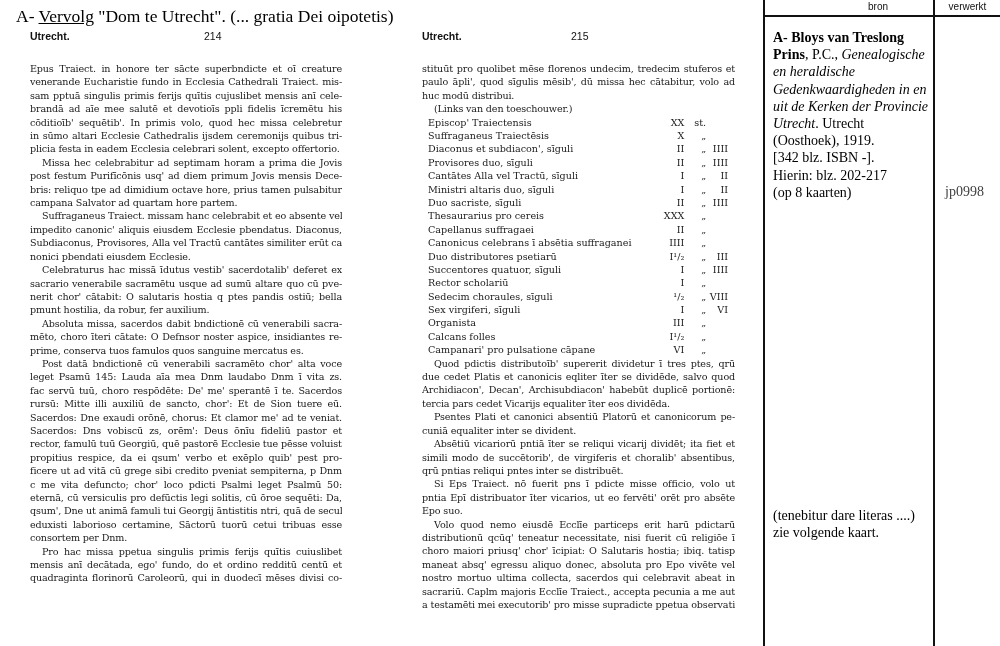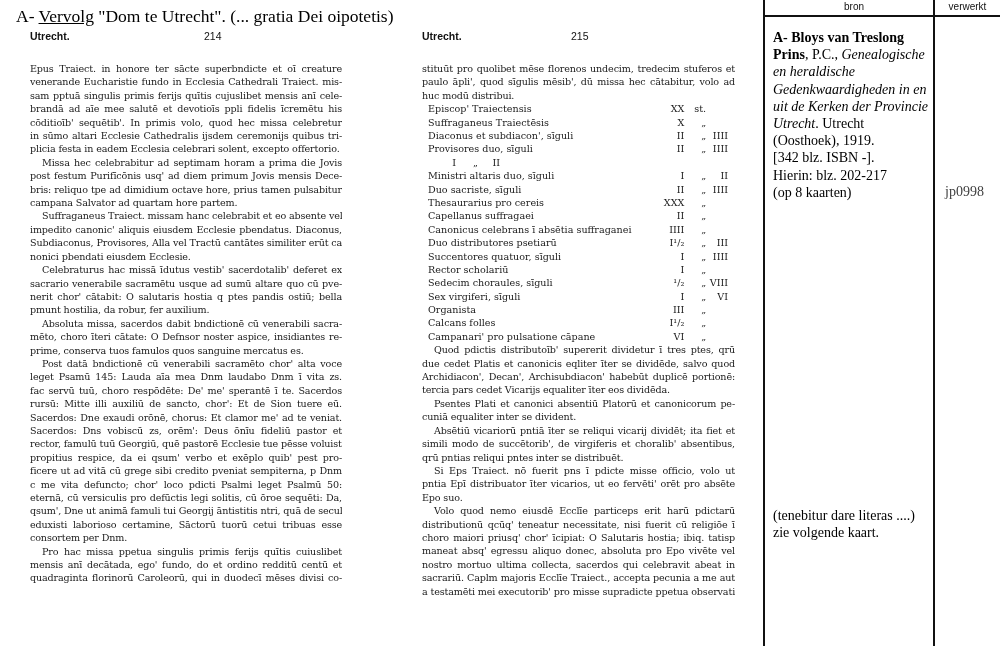--- a/index.html
+++ b/index.html
@@ -37,21 +37,21 @@
   .dist-row .v2 { width: 22px; text-align: right; }
   .dist-row .v3 { width: 22px; text-align: right; }
 
   
   .vline { position: absolute; top: 0; width: 2px; height: 646px; background: #111; }
   .vline.a { left: 763px; }
   .vline.b { left: 933px; }
   .hline { position: absolute; left: 763px; top: 15px; width: 237px; height: 2px; background: #111; }
 
   .col-head { position: absolute; top: 1px; font-family: "Liberation Sans", sans-serif; font-size: 10px; color: #111; text-align: center; }
-  .col-head.bron { left: 770px; width: 168px; }
+  .col-head.bron { left: 794px; width: 168px; }
   .col-head.verw { left: 935px; width: 65px; }
 
   .bron-entry {
     position: absolute; left: 773px; top: 29px; width: 160px;
     font-family: "Liberation Serif", serif; font-size: 14px; line-height: 17.2px; color: #000;
   }
   .bron-entry b { font-weight: bold; }
   .bron-entry i { font-style: italic; }
   .bron-note {
     position: absolute; left: 773px; top: 507px; width: 160px;
@@ -119,20 +119,21 @@
 
 <div class="page page-right">
   <div class="running-head">
     <span class="rh-place">Utrecht.</span>
     <span class="rh-num">215</span>
   </div>
   <div class="scan-text" id="right-intro">
       <span class="line">stituūt pro quolibet mēse florenos undecim, tredecim stuferos et</span>
       <span class="line">paulo āpli', quod sīgulis mēsib', dū missa hec cātabitur, volo ad</span>
       <span class="line last">huc modū distribui.</span>
+      <span class="line last" style="text-indent: 12px;">(Links van den toeschouwer.)</span>
     </div>
   <div class="dist-table" id="dist-table">
       <div class="dist-row">
         <span class="lbl">Episcop' Traiectensis</span>
         <span class="v1">XX</span>
         <span class="v2">st.</span>
         <span class="v3"></span>
       </div>
       <div class="dist-row">
         <span class="lbl">Suffraganeus Traiectēsis</span>
@@ -146,20 +147,21 @@
         <span class="v2">„</span>
         <span class="v3">IIII</span>
       </div>
       <div class="dist-row">
         <span class="lbl">Provisores duo, sīguli</span>
         <span class="v1">II</span>
         <span class="v2">„</span>
         <span class="v3">IIII</span>
       </div>
       <div class="dist-row">
+        <span class="lbl">Cantātes Alla vel Tractū, sīguli</span>
         <span class="v1">I</span>
         <span class="v2">„</span>
         <span class="v3">II</span>
       </div>
       <div class="dist-row">
         <span class="lbl">Ministri altaris duo, sīguli</span>
         <span class="v1">I</span>
         <span class="v2">„</span>
         <span class="v3">II</span>
       </div>

